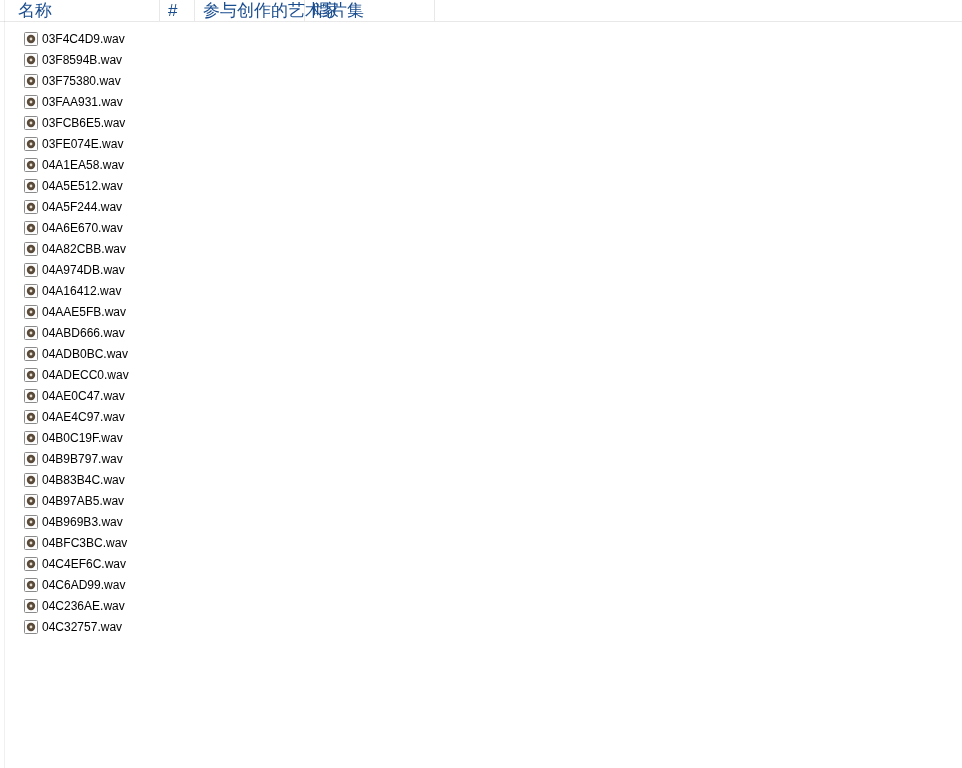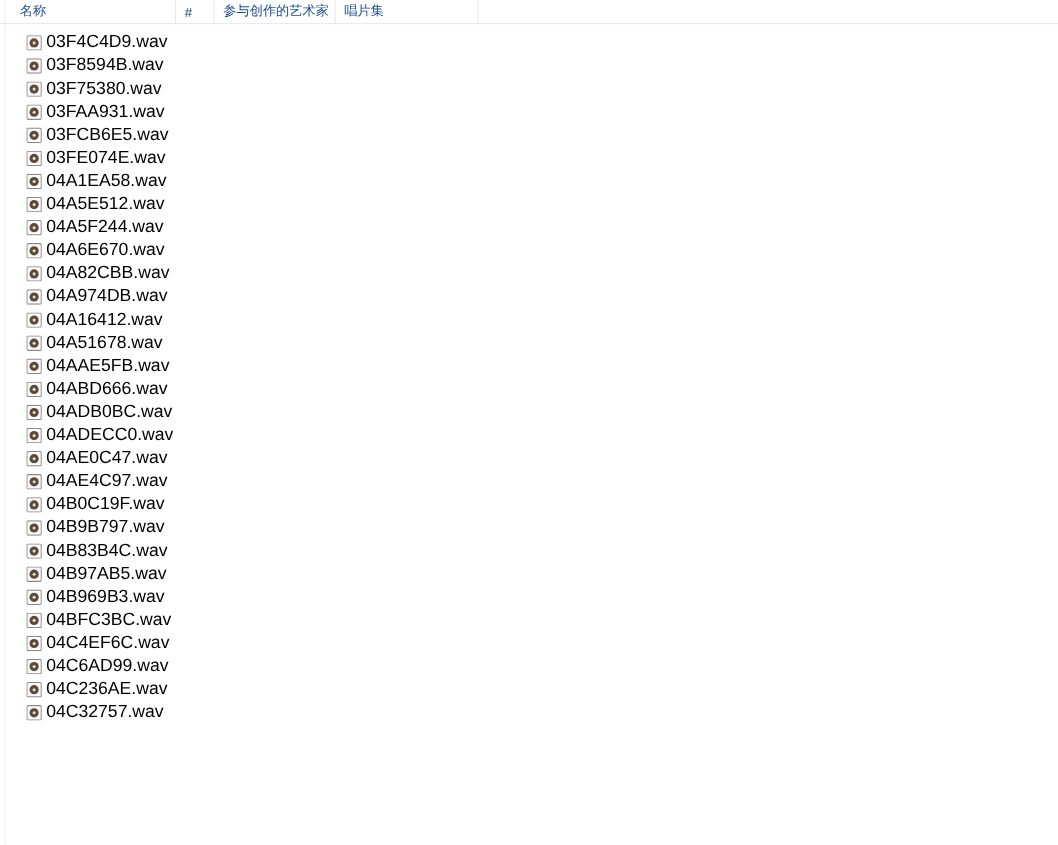--- a/index.html
+++ b/index.html
@@ -12,21 +12,21 @@
       height: 768px;
       overflow: hidden;
       position: relative;
     }
     .header-row {
       display: flex;
       height: 22px;
       align-items: center;
       border-bottom: 1px solid #e8e8e8;
       color: #1a4d8f;
-      font-size: 12px;
+      font-size: 17px;
       padding-left: 10px;
     }
     .header-cell {
       padding: 0 8px;
       height: 100%;
       display: flex;
       align-items: center;
       border-right: 1px solid #e8e8e8;
       white-space: nowrap;
       user-select: none;
@@ -51,21 +51,21 @@
       width: 14px;
       height: 14px;
       flex-shrink: 0;
       display: flex;
       align-items: center;
       justify-content: center;
     }
     .file-icon svg { display: block; }
     .file-name {
       color: #000;
-      font-size: 16px;
+      font-size: 12px;
       white-space: nowrap;
     }
     .left-edge {
       position: absolute;
       left: 4px;
       top: 0;
       bottom: 0;
       width: 1px;
       background: rgba(0,0,0,0.06);
     }
@@ -214,30 +214,20 @@
       <span class="file-name">04A16412.wav</span>
     </div>
     <div class="file-row">
       <span class="file-icon">
         <svg width="14" height="14" viewBox="0 0 14 14" xmlns="http://www.w3.org/2000/svg">
           <rect x="0.5" y="0.5" width="13" height="13" rx="1" fill="#fdfdfd" stroke="#8a8a8a" stroke-width="1"></rect>
           <circle cx="7" cy="7" r="4.2" fill="#5a4a3a"></circle>
           <circle cx="7" cy="7" r="1.4" fill="#e6ddd0"></circle>
         </svg>
       </span>
-      <span class="file-name">04A51678.wav</span>
-    </div>
-    <div class="file-row">
-      <span class="file-icon">
-        <svg width="14" height="14" viewBox="0 0 14 14" xmlns="http://www.w3.org/2000/svg">
-          <rect x="0.5" y="0.5" width="13" height="13" rx="1" fill="#fdfdfd" stroke="#8a8a8a" stroke-width="1"></rect>
-          <circle cx="7" cy="7" r="4.2" fill="#5a4a3a"></circle>
-          <circle cx="7" cy="7" r="1.4" fill="#e6ddd0"></circle>
-        </svg>
-      </span>
       <span class="file-name">04AAE5FB.wav</span>
     </div>
     <div class="file-row">
       <span class="file-icon">
         <svg width="14" height="14" viewBox="0 0 14 14" xmlns="http://www.w3.org/2000/svg">
           <rect x="0.5" y="0.5" width="13" height="13" rx="1" fill="#fdfdfd" stroke="#8a8a8a" stroke-width="1"></rect>
           <circle cx="7" cy="7" r="4.2" fill="#5a4a3a"></circle>
           <circle cx="7" cy="7" r="1.4" fill="#e6ddd0"></circle>
         </svg>
       </span>

